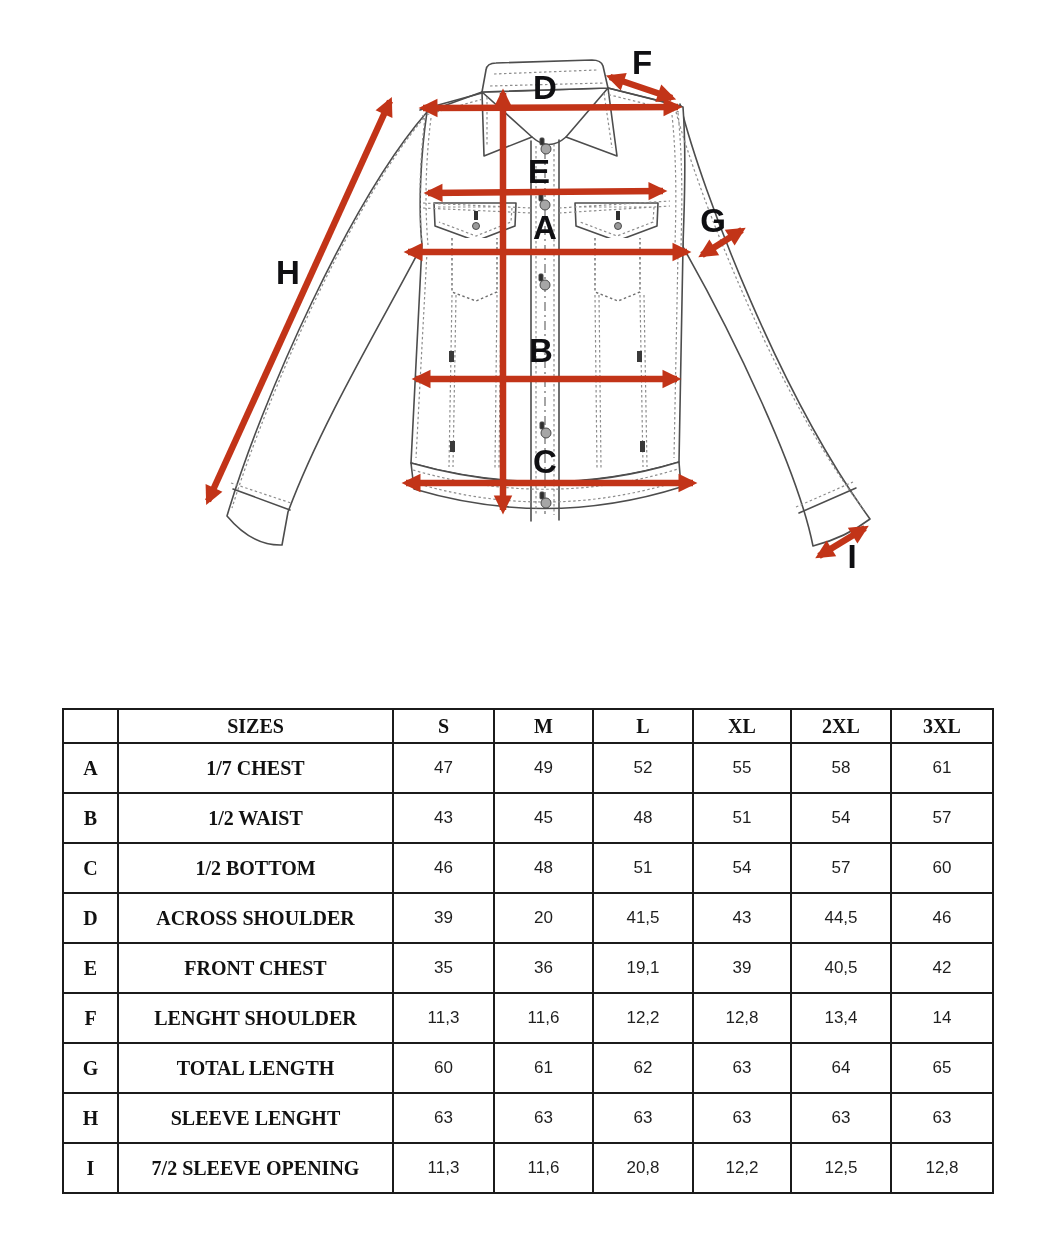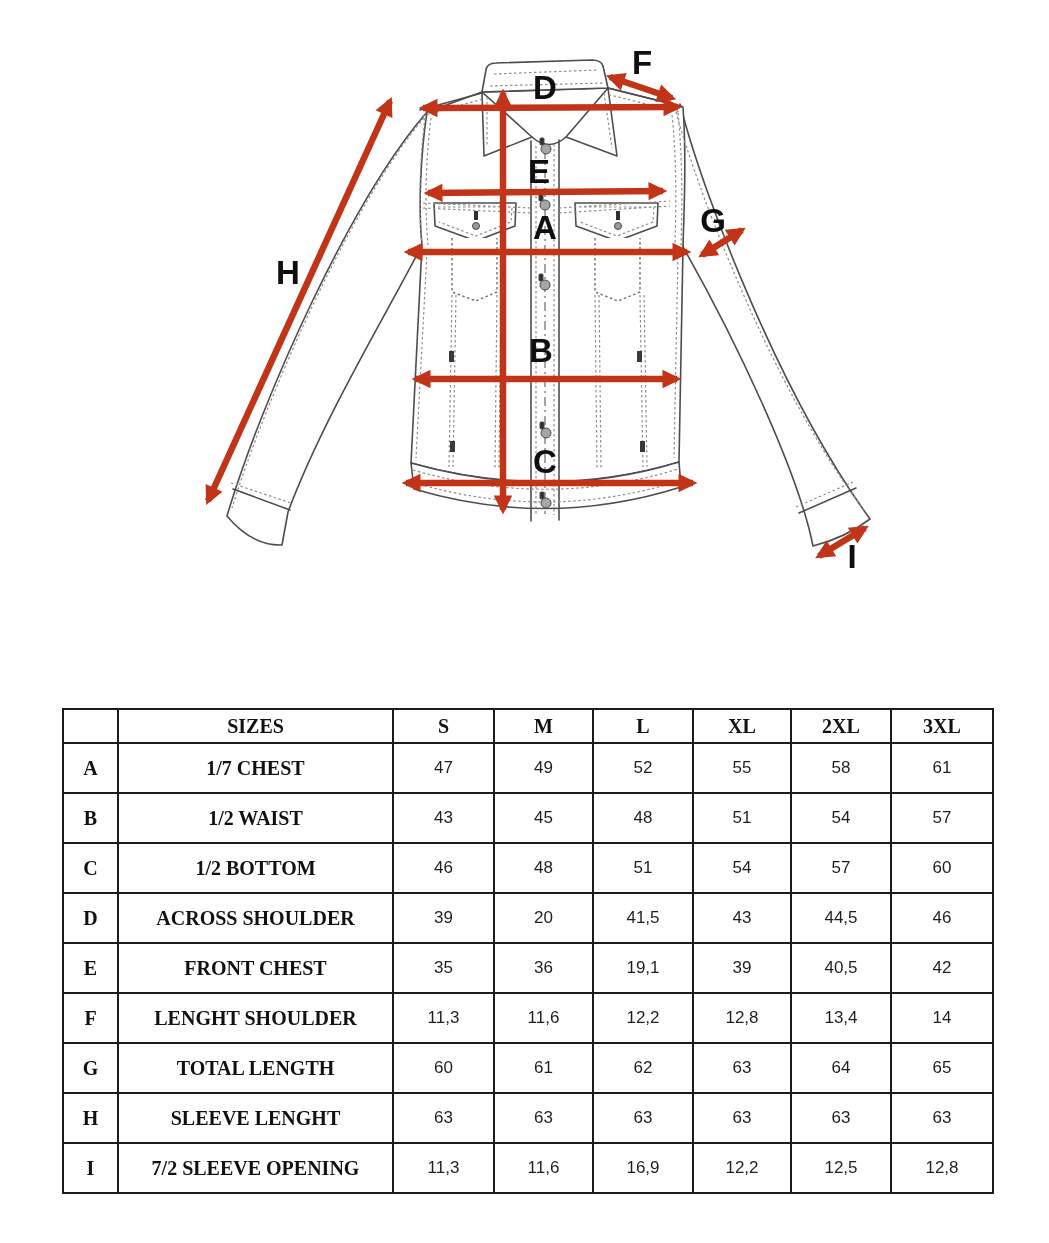--- a/index.html
+++ b/index.html
@@ -241,20 +241,20 @@
       <td class="val">63</td>
       <td class="val">63</td>
       <td class="val">63</td>
       <td class="val">63</td>
     </tr>
     <tr class="datarow">
       <td class="letter">I</td>
       <td class="mname">7/2 SLEEVE OPENING</td>
       <td class="val">11,3</td>
       <td class="val">11,6</td>
-      <td class="val">16,9</td>
+      <td class="val">20,8</td>
       <td class="val">12,2</td>
       <td class="val">12,5</td>
       <td class="val">12,8</td>
     </tr>
   </tbody>
     </table>
 </div>
 
 </body></html>

